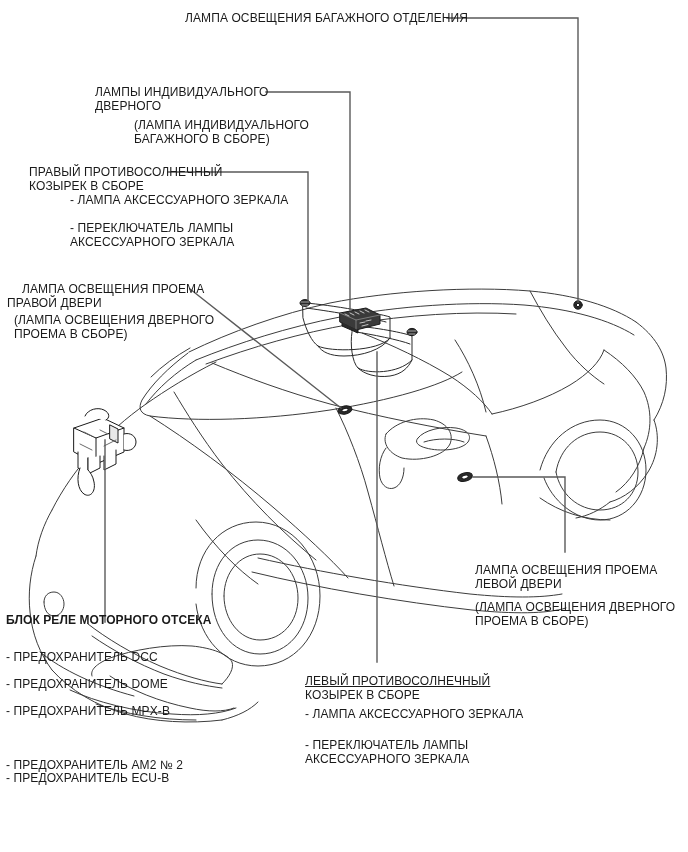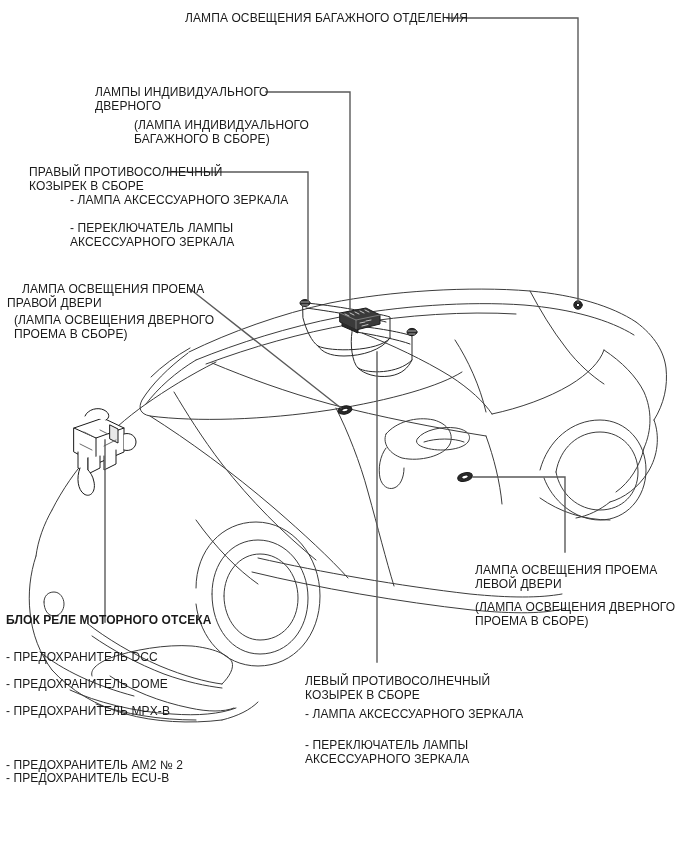--- a/index.html
+++ b/index.html
@@ -218,21 +218,21 @@
   <div class="lbl" style="left:22px;top:282px;">ЛАМПА ОСВЕЩЕНИЯ ПРОЕМА</div>
   <div class="lbl" style="left:7px;top:296px;">ПРАВОЙ ДВЕРИ</div>
   <div class="lbl" style="left:14px;top:313px;">(ЛАМПА ОСВЕЩЕНИЯ ДВЕРНОГО</div>
   <div class="lbl" style="left:14px;top:327px;">ПРОЕМА В СБОРЕ)</div>
 
   <div class="lbl" style="left:475px;top:563px;">ЛАМПА ОСВЕЩЕНИЯ ПРОЕМА</div>
   <div class="lbl" style="left:475px;top:577px;">ЛЕВОЙ ДВЕРИ</div>
   <div class="lbl" style="left:475px;top:600px;">(ЛАМПА ОСВЕЩЕНИЯ ДВЕРНОГО</div>
   <div class="lbl" style="left:475px;top:614px;">ПРОЕМА В СБОРЕ)</div>
 
-  <div class="lbl" style="left:305px;top:674px;">ЛЕВЫЙ ПРОТИВОСОЛНЕЧНЫЙ</div>
+  <div class="lbl" style="left:305px;top:674px;text-decoration:underline;">ЛЕВЫЙ ПРОТИВОСОЛНЕЧНЫЙ</div>
   <div class="lbl" style="left:305px;top:688px;">КОЗЫРЕК В СБОРЕ</div>
   <div class="lbl" style="left:305px;top:707px;">- ЛАМПА АКСЕССУАРНОГО ЗЕРКАЛА</div>
   <div class="lbl" style="left:305px;top:738px;">- ПЕРЕКЛЮЧАТЕЛЬ ЛАМПЫ</div>
   <div class="lbl" style="left:305px;top:752px;">АКСЕССУАРНОГО ЗЕРКАЛА</div>
 
   <div class="lbl" style="left:6px;top:613px;font-weight:bold;">БЛОК РЕЛЕ МОТОРНОГО ОТСЕКА</div>
   <div id="fuse-list">
       <div class="lbl" style="left: 6px; top: 650px;">- ПРЕДОХРАНИТЕЛЬ DCC</div>
       <div class="lbl" style="left: 6px; top: 677px;">- ПРЕДОХРАНИТЕЛЬ DOME</div>
       <div class="lbl" style="left: 6px; top: 704px;">- ПРЕДОХРАНИТЕЛЬ MPX-B</div>

